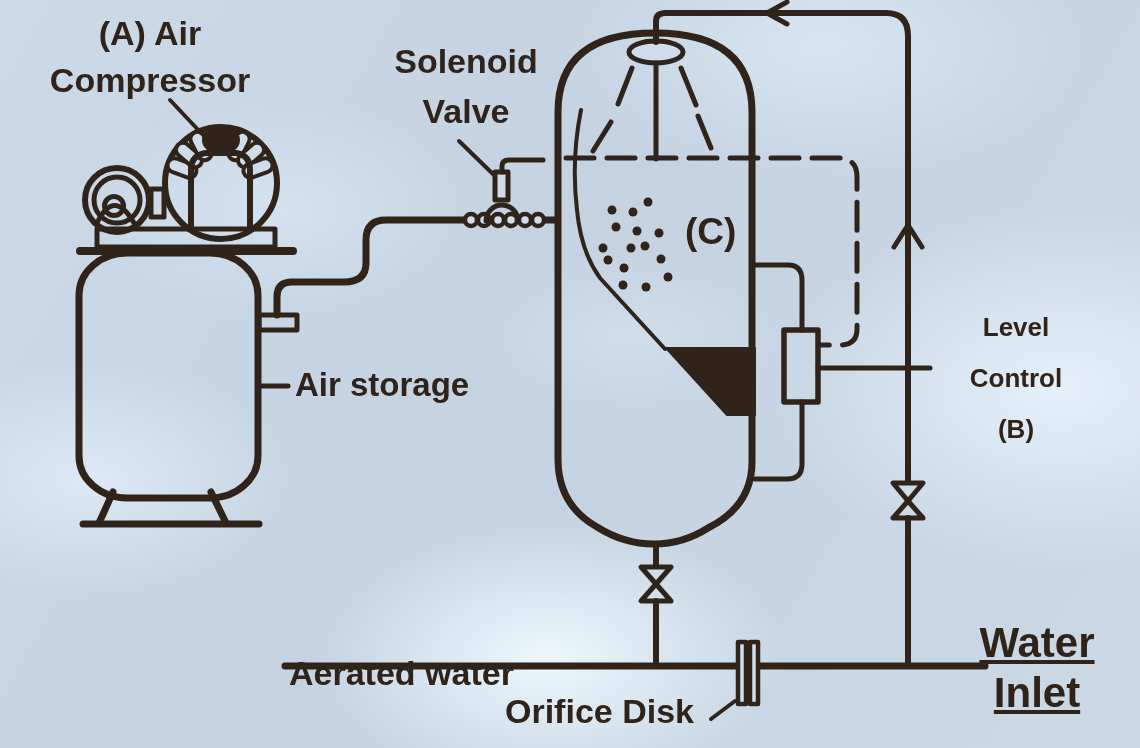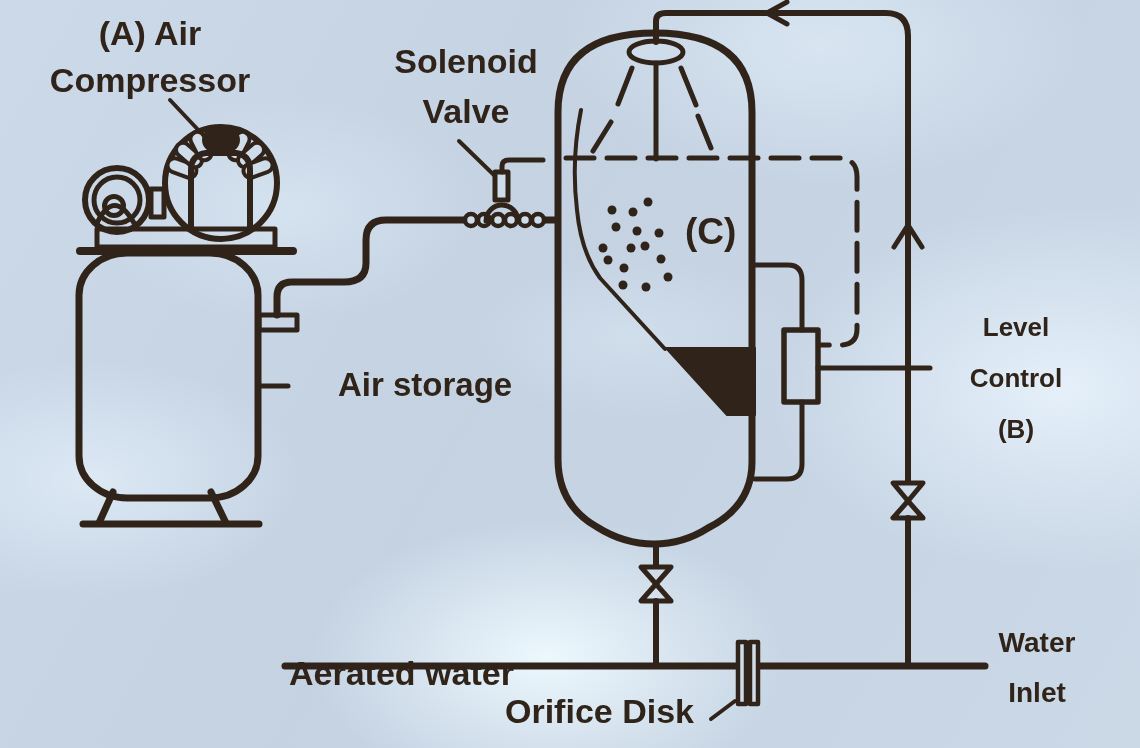--- a/index.html
+++ b/index.html
@@ -158,32 +158,32 @@
   <div class="label center" style="left:40px; top:10px; width:220px; font-size:34px; line-height:47px;">
     <div>(A) Air</div>
     <div>Compressor</div>
   </div>
 
   <div class="label center" style="left:366px; top:36px; width:200px; font-size:34px; line-height:50px;">
     <div>Solenoid</div>
     <div>Valve</div>
   </div>
 
-  <div class="label" style="left:295px; top:366px; font-size:33px;margin-left:43px;">Air storage</div>
+  <div class="label" style="left:295px; top:366px; font-size:33px;">Air storage</div>
 
   <div class="label" style="left:685px; top:211px; font-size:37px;">(C)</div>
 
   <div class="label center" style="left:916px; top:302px; width:200px; font-size:26px; line-height:51px;">
     <div>Level</div>
     <div>Control</div>
     <div>(B)</div>
   </div>
 
   <div class="label" style="left:289px; top:614px; font-size:34px;margin-top:40px;">Aerated water</div>
 
   <div class="label" style="left:505px; top:692px; font-size:34px;">Orifice Disk</div>
 
-  <div class="label center" style="left:937px; top:618px; width:200px; font-size:28px; line-height:50px;">
+  <div class="label center" style="left:937px; top:618px; width:200px; font-size:42px; line-height:50px;text-decoration:underline;">
     <div>Water</div>
     <div>Inlet</div>
   </div>
 
 </div>
 
 </body></html>

